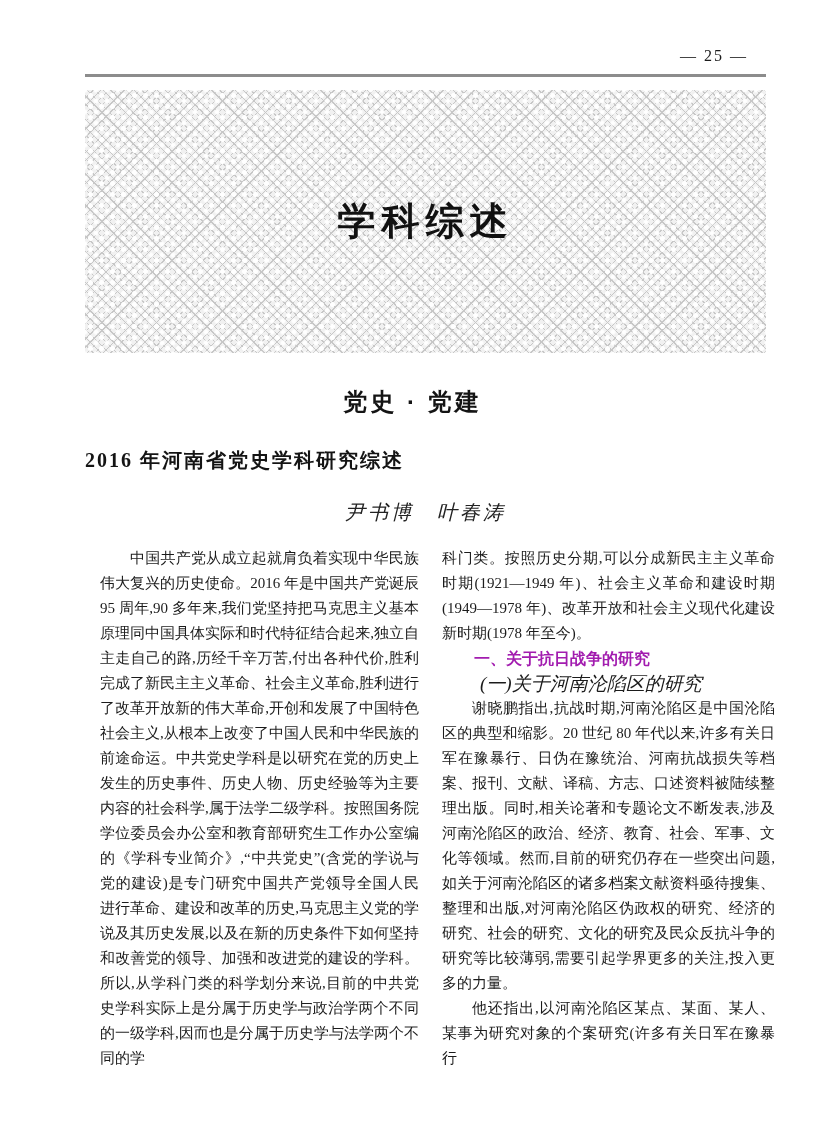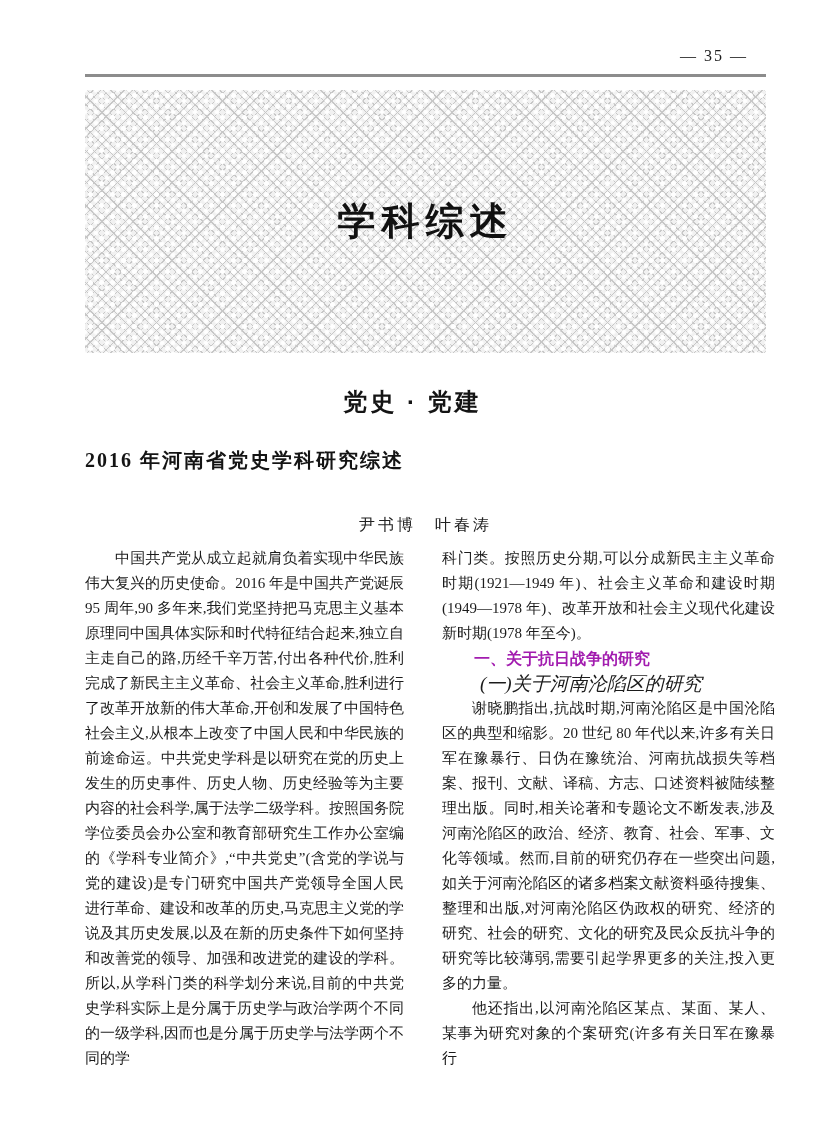--- a/index.html
+++ b/index.html
@@ -56,55 +56,54 @@
     color: #141414;
   }
   .article-title {
     position: absolute; top: 447px; left: 85px; width: 681px;
     font-weight: bold; font-size: 20px; letter-spacing: 2px;
     color: #141414;
   }
   .authors {
     position: absolute; top: 499px; left: 85px; width: 681px;
     text-align: center;
-    font-size: 16px; letter-spacing: 3px;
+    font-style: italic; font-size: 20px; letter-spacing: 3px;
     color: #222222;
-    margin-top: 16px;
   }
 
   
   .column {
     position: absolute; top: 546px;
     font-size: 15px; line-height: 25px;
     text-align: justify;
     color: #1b1b1b;
   }
   .column p { margin: 0; }
-  .col-left  { left: 85px;  width: 319px; }
+  .col-left  { left: 100px;  width: 319px; }
   .col-right { left: 442px; width: 333px; }
   .indent { text-indent: 2em; }
   .no-indent { text-indent: 0; }
   .section-heading {
     font-family: "Liberation Sans", "DejaVu Sans", sans-serif;
     font-weight: bold; font-size: 16px; line-height: 25px;
     margin: 8px 0 1px 0; text-indent: 2em;
     color: #a21caf;
   }
   .subsection-heading {
     font-style: italic; font-size: 19px; line-height: 25px;
     margin: 0 0 1px 0; text-indent: 2em;
     color: #1b1b1b;
   }
 </style>
 </head>
 <body>
 
 <div class="page">
 
-  <div class="page-number">— 35 —</div>
+  <div class="page-number">— 25 —</div>
 
   <div class="header-rule"></div>
 
   <div class="banner">
     <div class="banner-title">学科综述</div>
   </div>
 
   <div class="section-title">党史 · 党建</div>
 
   <div class="article-title">2016 年河南省党史学科研究综述</div>

